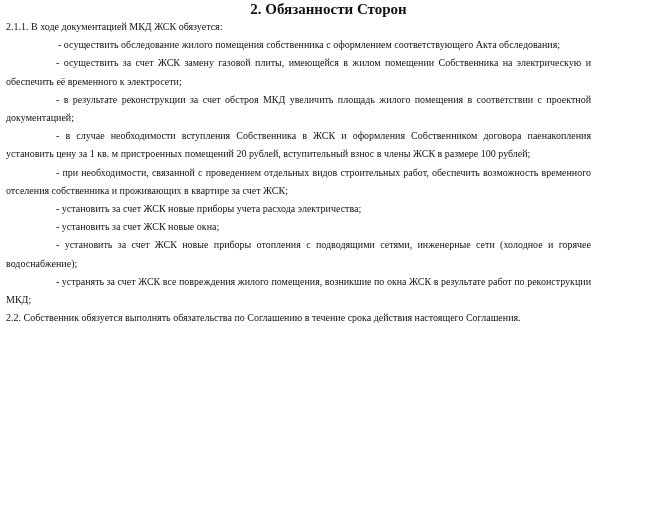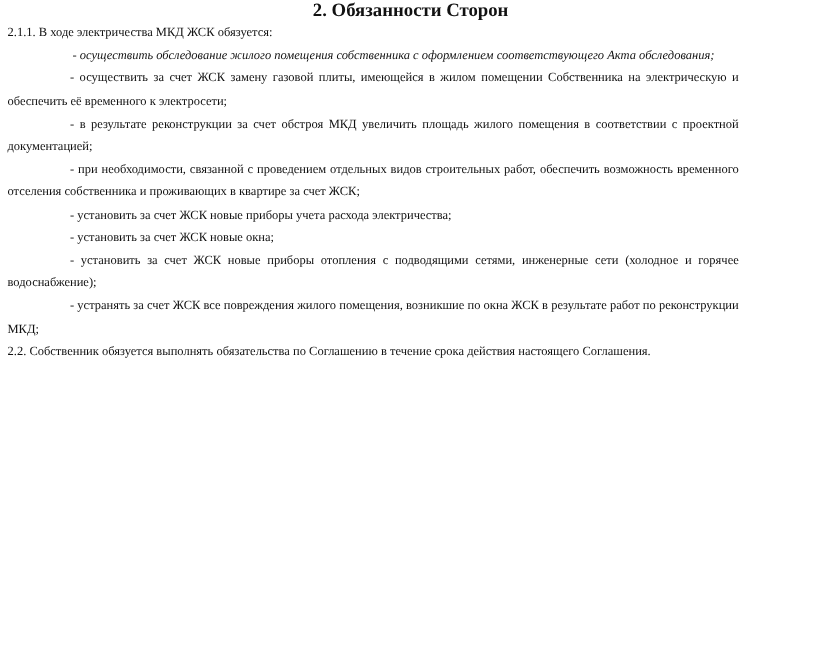--- a/index.html
+++ b/index.html
@@ -35,32 +35,32 @@
     p {
       margin: 0;
       text-align: justify;
       text-align-last: left;
     }
     .indent {
       text-indent: 50px;
     }
     .indent-b {
       text-indent: 52px;
-      font-style: italic;
     }
   </style>
 </head>
 <body>
 
 <div class="page">
   <h2 class="title">2.  Обязанности Сторон</h2>
 
-  <p>2.1.1. В ходе электричества МКД ЖСК обязуется:</p>
+  <p>2.1.1. В ходе документацией МКД ЖСК обязуется:</p>
   <p class="indent-b">- осуществить обследование жилого помещения собственника с оформлением соответствующего Акта обследования;</p>
   <p class="indent">- осуществить за счет ЖСК замену газовой плиты, имеющейся в жилом помещении Собственника на электрическую и обеспечить её временного к электросети;</p>
   <p class="indent">- в результате реконструкции за счет обстроя МКД увеличить площадь жилого помещения в соответствии с проектной документацией;</p>
+  <p class="indent">- в случае необходимости вступления Собственника в ЖСК и оформления Собственником договора паенакопления установить цену за 1 кв. м пристроенных помещений 20 рублей, вступительный взнос в члены ЖСК в размере 100 рублей;</p>
   <p class="indent">- при необходимости, связанной с проведением отдельных видов строительных работ, обеспечить возможность временного отселения собственника и проживающих в квартире за счет ЖСК;</p>
   <p class="indent">- установить за счет ЖСК новые приборы учета расхода электричества;</p>
   <p class="indent">- установить за счет ЖСК новые окна;</p>
   <p class="indent">- установить за счет ЖСК новые приборы отопления с подводящими сетями, инженерные сети (холодное и горячее водоснабжение);</p>
   <p class="indent">- устранять за счет ЖСК все повреждения жилого помещения, возникшие по окна ЖСК в результате работ по реконструкции МКД;</p>
   <p>2.2. Собственник обязуется выполнять обязательства по Соглашению в течение срока действия настоящего Соглашения.</p>
 </div>
 
 </body></html>

